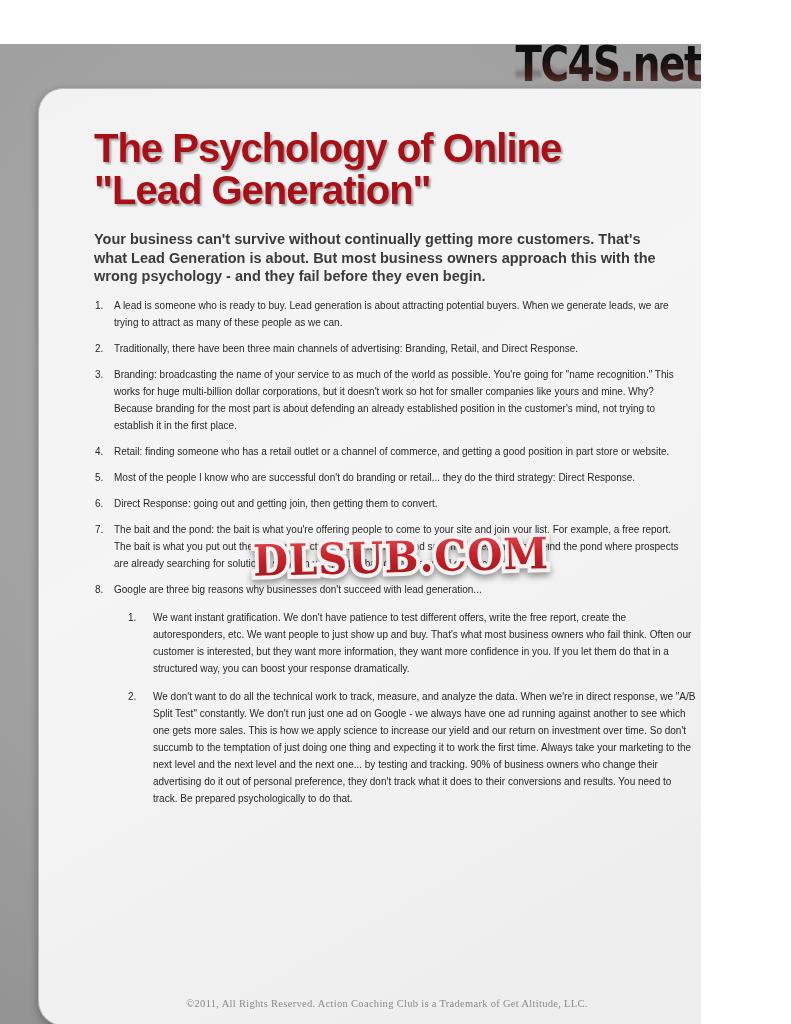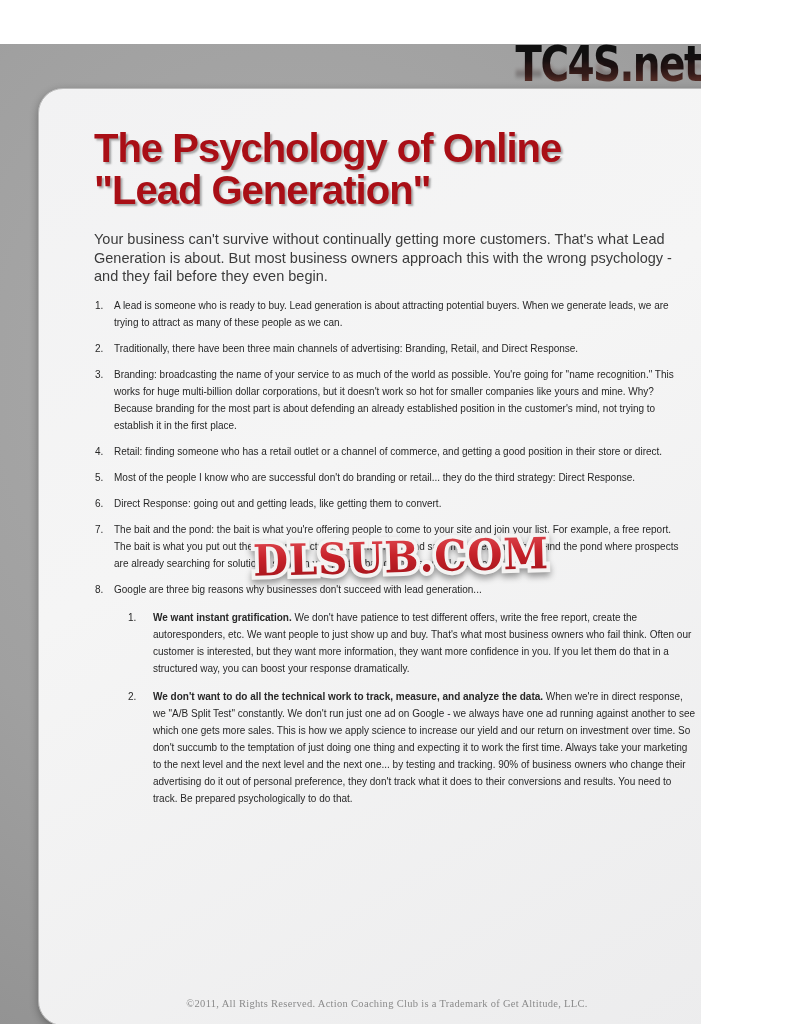--- a/index.html
+++ b/index.html
@@ -62,21 +62,21 @@
     color: #a90f16;
     text-shadow: 2px 2px 2px rgba(70,70,70,0.45);
   }
   .doc-title span { display: block; }
 
   .intro {
     margin: 19px 0 0 0;
     width: 580px;
     font-size: 14.5px;
     line-height: 18.5px;
-    font-weight: normal;
+    font-weight: bold;
     color: #3b3b3b;
   }
 
   .main-list {
     counter-reset: mi;
     list-style: none;
     margin: 11px 0 0 1px;
     padding: 0;
     font-size: 10px;
     line-height: 17px;
@@ -106,21 +106,21 @@
     padding-left: 25px;
     margin-bottom: 11px;
     width: 545px;
   }
   .sub-list > li::before {
     counter-increment: si;
     content: counter(si) ".";
     position: absolute;
     left: 0; top: 0;
   }
-  .sub-lead { font-weight: bold; text-align: center; }
+  .sub-lead { font-weight: normal; text-align: center; }
 
   .footer-note {
     position: absolute;
     left: 0; right: 16px; bottom: 16px;
     text-align: center;
     font-family: "Liberation Serif", serif;
     font-size: 10.5px;
     color: #8a8a8a;
     letter-spacing: 0.3px;
   }
@@ -188,23 +188,23 @@
       <span>The Psychology of Online</span>
       <span>"Lead Generation"</span>
     </h1>
 
     <p class="intro">Your business can't survive without continually getting more customers. That's what Lead Generation is about. But most business owners approach this with the wrong psychology - and they fail before they even begin.</p>
 
     <ol class="main-list">
       <li><span>A lead is someone who is ready to buy. Lead generation is about attracting potential buyers. When we generate leads, we are trying to attract as many of these people as we can.</span></li>
       <li><span>Traditionally, there have been three main channels of advertising: Branding, Retail, and Direct Response.</span></li>
       <li><span>Branding: broadcasting the name of your service to as much of the world as possible. You're going for "name recognition." This works for huge multi-billion dollar corporations, but it doesn't work so hot for smaller companies like yours and mine. Why? Because branding for the most part is about defending an already established position in the customer's mind, not trying to establish it in the first place.</span></li>
-      <li><span>Retail: finding someone who has a retail outlet or a channel of commerce, and getting a good position in their store or direct.</span></li>
+      <li><span>Retail: finding someone who has a retail outlet or a channel of commerce, and getting a good position in part store or website.</span></li>
       <li><span>Most of the people I know who are successful don't do branding or retail... they do the third strategy: Direct Response.</span></li>
-      <li><span>Direct Response: going out and getting leads, like getting them to convert.</span></li>
+      <li><span>Direct Response: going out and getting join, then getting them to convert.</span></li>
       <li><span>The bait and the pond: the bait is what you're offering people to come to your site and join your list. For example, a free report. The bait is what you put out there for prospects to raise their hand and say I'm interested in that. Find the pond where prospects are already searching for solutions, so when you put the bait out there, you'll get a ton of bites.</span></li>
       <li>
         <span>Google are three big reasons why businesses don't succeed with lead generation...</span>
         <ol class="sub-list">
           <li>
             <span class="sub-lead">We want instant gratification.</span><span> We don't have patience to test different offers, write the free report, create the autoresponders, etc. We want people to just show up and buy. That's what most business owners who fail think. Often our customer is interested, but they want more information, they want more confidence in you. If you let them do that in a structured way, you can boost your response dramatically.</span>
           </li>
           <li>
             <span class="sub-lead">We don't want to do all the technical work to track, measure, and analyze the data.</span><span> When we're in direct response, we "A/B Split Test" constantly. We don't run just one ad on Google - we always have one ad running against another to see which one gets more sales. This is how we apply science to increase our yield and our return on investment over time. So don't succumb to the temptation of just doing one thing and expecting it to work the first time. Always take your marketing to the next level and the next level and the next one... by testing and tracking. 90% of business owners who change their advertising do it out of personal preference, they don't track what it does to their conversions and results. You need to track. Be prepared psychologically to do that.</span>
           </li>

